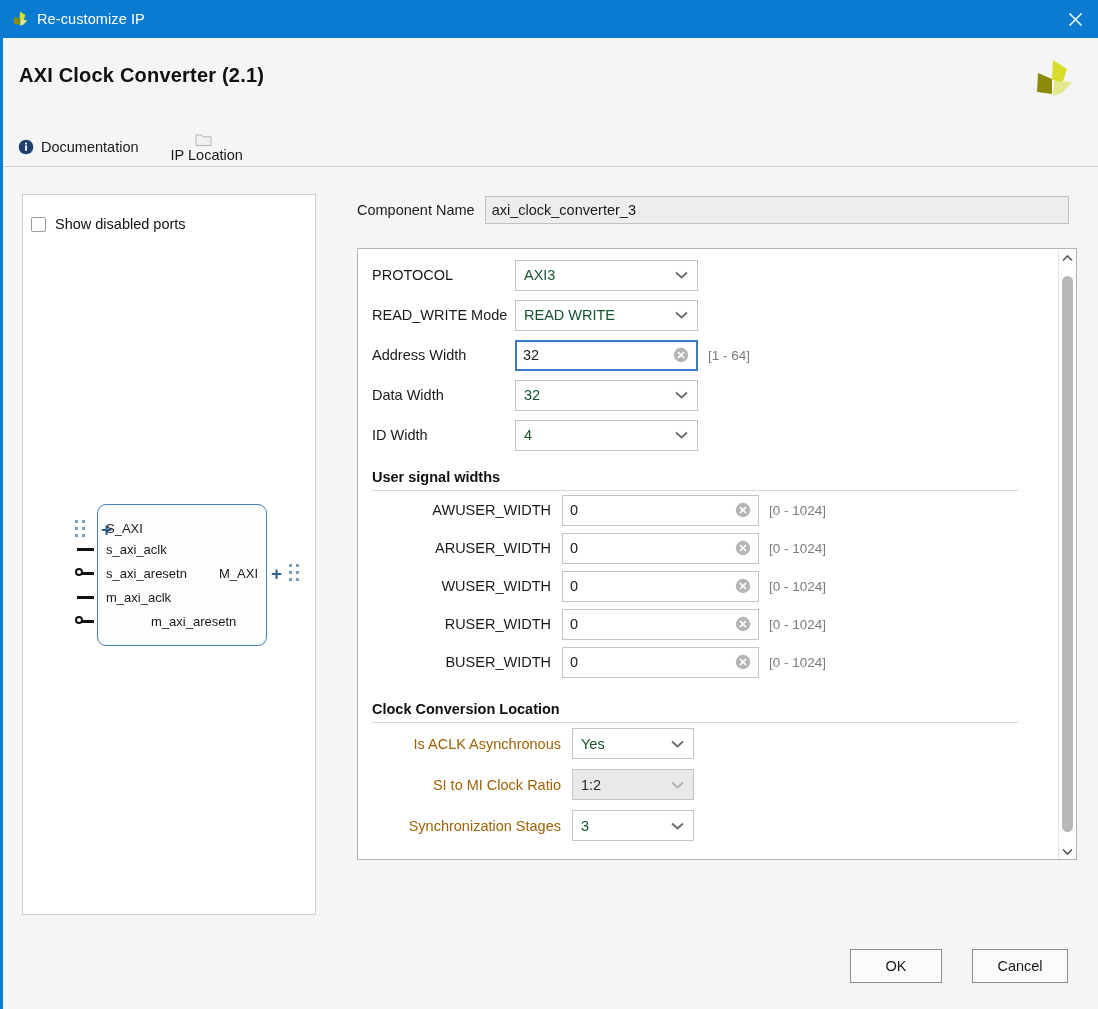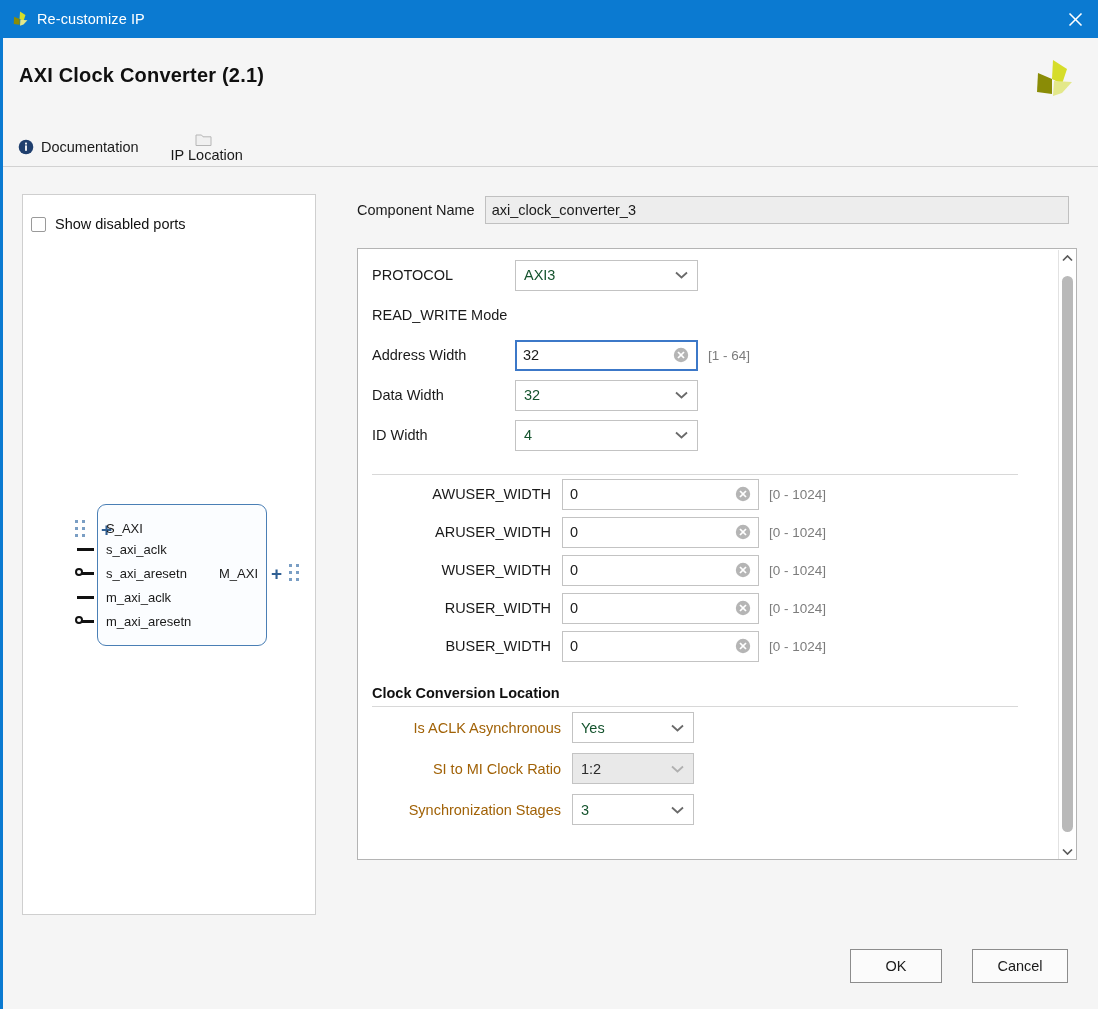--- a/index.html
+++ b/index.html
@@ -237,21 +237,21 @@
 
       <div class="dash" style="left:7px;top:72px;width:12px;"></div>
       <div class="bubble" style="left:0px;top:68px;"></div>
       <span class="port port-lbl-left" style="top:66px;">s_axi_aresetn</span>
 
       <div class="dash" style="left:2px;top:96px;"></div>
       <span class="port port-lbl-left" style="top:90px;">m_axi_aclk</span>
 
       <div class="dash" style="left:7px;top:120px;width:12px;"></div>
       <div class="bubble" style="left:0px;top:116px;"></div>
-      <span class="port port-lbl-left" style="top:114px;">m_axi_aresetn</span>
+      <span class="port port-lbl-left" style="top:114px;margin-left:45px;">m_axi_aresetn</span>
 
       <span class="port" style="left:144px;top:66px;">M_AXI</span>
       <span class="plus" style="left:196px;top:64px;">+</span>
       <div class="dotgrid" style="left:214px;top:64px;">
         <svg width="11" height="17" viewBox="0 0 11 17">
           <g fill="#7a9ec4">
             <rect x="0" y="0" width="3" height="3"></rect>
               <rect x="7" y="0" width="3" height="3"></rect>
             <rect x="0" y="7" width="3" height="3"></rect>
               <rect x="7" y="7" width="3" height="3"></rect>
@@ -278,20 +278,26 @@
           <div class="sel" style="width:183px;">
             <span>AXI3</span>
             <svg class="chev" width="13" height="8" viewBox="0 0 13 8">
               <polyline points="1,1.5 6.5,6.5 12,1.5" fill="none" stroke="#6a6a6a" stroke-width="1.8"></polyline>
             </svg>
           </div>
         </div>
 
         <div class="frow">
           <span class="flbl flbl-w">READ_WRITE Mode</span>
+          <div class="sel" style="width:183px;">
+            <span>READ WRITE</span>
+            <svg class="chev" width="13" height="8" viewBox="0 0 13 8">
+              <polyline points="1,1.5 6.5,6.5 12,1.5" fill="none" stroke="#6a6a6a" stroke-width="1.8"></polyline>
+            </svg>
+          </div>
         </div>
 
         <div class="frow">
           <span class="flbl flbl-w">Address Width</span>
           <div class="txt focused" style="width:183px;">
             <span>32</span>
             <span class="clearbtn">
               <svg width="16" height="16" viewBox="0 0 16 16">
                 <circle cx="8" cy="8" r="7.2" fill="#b5b5b5"></circle>
                 <line x1="5" y1="5" x2="11" y2="11" stroke="#fff" stroke-width="1.7"></line>
@@ -316,20 +322,21 @@
           <span class="flbl flbl-w">ID Width</span>
           <div class="sel" style="width:183px;">
             <span>4</span>
             <svg class="chev" width="13" height="8" viewBox="0 0 13 8">
               <polyline points="1,1.5 6.5,6.5 12,1.5" fill="none" stroke="#6a6a6a" stroke-width="1.8"></polyline>
             </svg>
           </div>
         </div>
 
         <div class="sect">
+          <div class="sect-title">User signal widths</div>
           <div class="sect-rule"></div>
         </div>
 
         <div class="urow">
           <span class="ulbl">AWUSER_WIDTH</span>
           <div class="txt" style="width:197px;">
             <span>0</span>
             <span class="clearbtn">
               <svg width="16" height="16" viewBox="0 0 16 16">
                   <circle cx="8" cy="8" r="7.2" fill="#b5b5b5"></circle>

